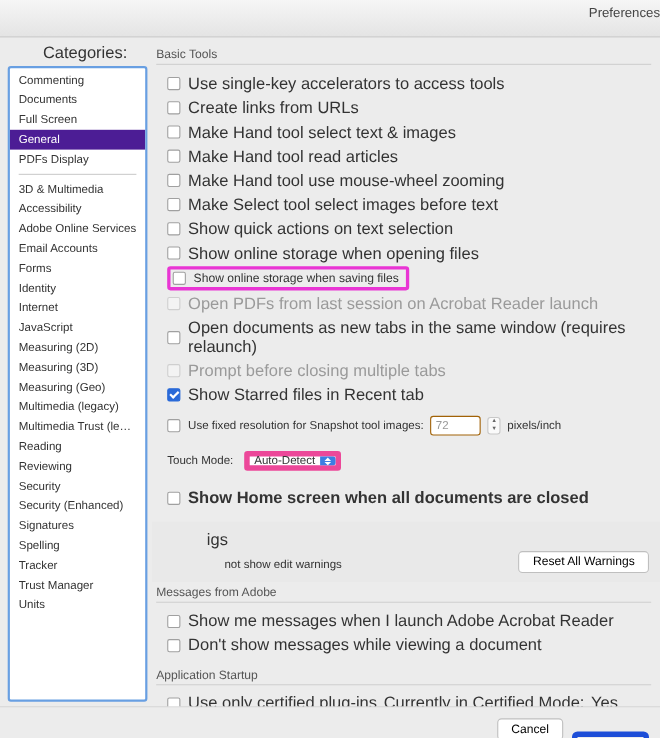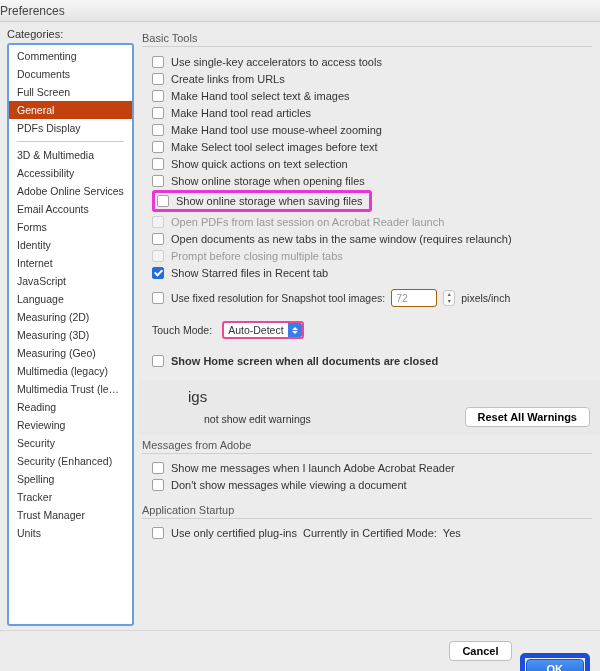--- a/index.html
+++ b/index.html
@@ -6,63 +6,64 @@
     body {
       font-family: -apple-system, "Helvetica Neue", Arial, sans-serif;
       font-size: 11px;
       background: #ececec;
       width: 600px;
       height: 671px;
       overflow: hidden;
       color: #333;
     }
     .titlebar {
-      height: 22px;
+      height: 34px;
       background: linear-gradient(#f6f6f6, #e4e4e4);
       border-bottom: 1px solid #c9c9c9;
-      text-align: left;
+      text-align: right;
       line-height: 22px;
       font-size: 12px;
       color: #444;
     }
     .content {
       display: flex;
       height: 608px;
     }
     .left-col {
       width: 138px;
       padding: 6px 4px 4px 7px;
       display: flex;
       flex-direction: column;
     }
     .cat-label {
-      font-size: 11px;
+      font-size: 15px;
       color: #333;
       margin-bottom: 3px;
+      margin-left: 32px;
     }
     .cat-list {
       border: 2px solid #689fe2;
       border-radius: 3px;
       background: #fff;
       flex: 1;
       overflow: hidden;
       padding: 2px 0;
     }
     .cat-item {
       padding: 2px 8px;
       font-size: 10.5px;
       color: #333;
       line-height: 14px;
       white-space: nowrap;
       overflow: hidden;
       text-overflow: ellipsis;
       cursor: pointer;
     }
     .cat-item.selected {
-      background: #c2410c;
+      background: #4c1d95;
       color: #fff;
     }
     .cat-divider {
       border-top: 1px solid #ccc;
       margin: 4px 8px;
     }
     .right-col {
       flex: 1;
       padding: 6px 8px 0 4px;
       overflow: hidden;
@@ -74,21 +75,21 @@
     }
     .section-box {
       border-top: 1px solid #d0d0d0;
       padding: 6px 4px 4px 10px;
       margin-bottom: 6px;
     }
     .opt-row {
       display: flex;
       align-items: center;
       padding: 2.5px 0;
-      font-size: 11px;
+      font-size: 15px;
       color: #333;
     }
     .opt-row.disabled { color: #9a9a9a; }
     .chk {
       width: 12px;
       height: 12px;
       border: 1px solid #a0a0a0;
       border-radius: 2px;
       background: #fff;
       margin-right: 7px;
@@ -140,21 +141,21 @@
       border: 1px solid #c8c8c8;
       border-radius: 3px;
       background: #fafafa;
       margin-right: 6px;
       display:flex;
       flex-direction:column;
     }
     .stepper div { flex:1; font-size:6px; text-align:center; line-height:6px; color:#666;}
     .select {
       height: 18px;
-      border: 2px solid #ec4899;
+      border: 5px solid #ec4899;
       border-radius: 3px;
       background: #fff;
       font-size: 10.5px;
       padding: 0 4px;
       margin-left: 10px;
       display: inline-flex;
       align-items: center;
       gap: 4px;
     }
     .select .arrow {
@@ -180,21 +181,20 @@
       padding: 8px 10px 10px 50px;
       position: relative;
     }
     .btn {
       background: #fff;
       border: 1px solid #bfbfbf;
       border-radius: 4px;
       font-size: 11px;
       padding: 3px 12px;
       cursor: pointer;
-      font-weight: bold;
     }
     .btn-primary {
       background: linear-gradient(#4f93f4, #1f6de0);
       color: #fff;
       border: 1px solid #1a5bc0;
     }
     .footer {
       height: 40px;
       display: flex;
       justify-content: flex-end;
@@ -232,30 +232,30 @@
       <div class="cat-divider"></div>
       <div id="cat-group2">
           <div class="cat-item">3D &amp; Multimedia</div>
           <div class="cat-item">Accessibility</div>
           <div class="cat-item">Adobe Online Services</div>
           <div class="cat-item">Email Accounts</div>
           <div class="cat-item">Forms</div>
           <div class="cat-item">Identity</div>
           <div class="cat-item">Internet</div>
           <div class="cat-item">JavaScript</div>
-          <div class="cat-item">Language</div>
           <div class="cat-item">Measuring (2D)</div>
           <div class="cat-item">Measuring (3D)</div>
           <div class="cat-item">Measuring (Geo)</div>
           <div class="cat-item">Multimedia (legacy)</div>
           <div class="cat-item">Multimedia Trust (legacy)</div>
           <div class="cat-item">Reading</div>
           <div class="cat-item">Reviewing</div>
           <div class="cat-item">Security</div>
           <div class="cat-item">Security (Enhanced)</div>
+          <div class="cat-item">Signatures</div>
           <div class="cat-item">Spelling</div>
           <div class="cat-item">Tracker</div>
           <div class="cat-item">Trust Manager</div>
           <div class="cat-item">Units</div>
         </div>
     </div>
   </div>
 
   <div class="right-col">
     <div class="section-title">Basic Tools</div>

